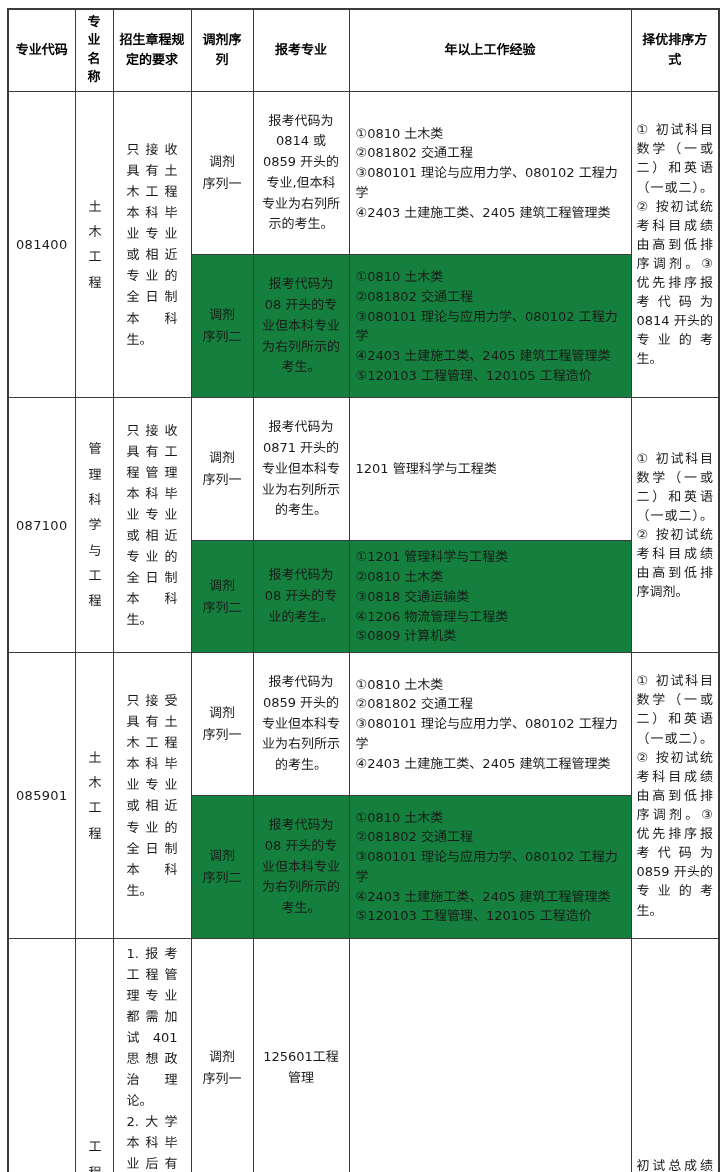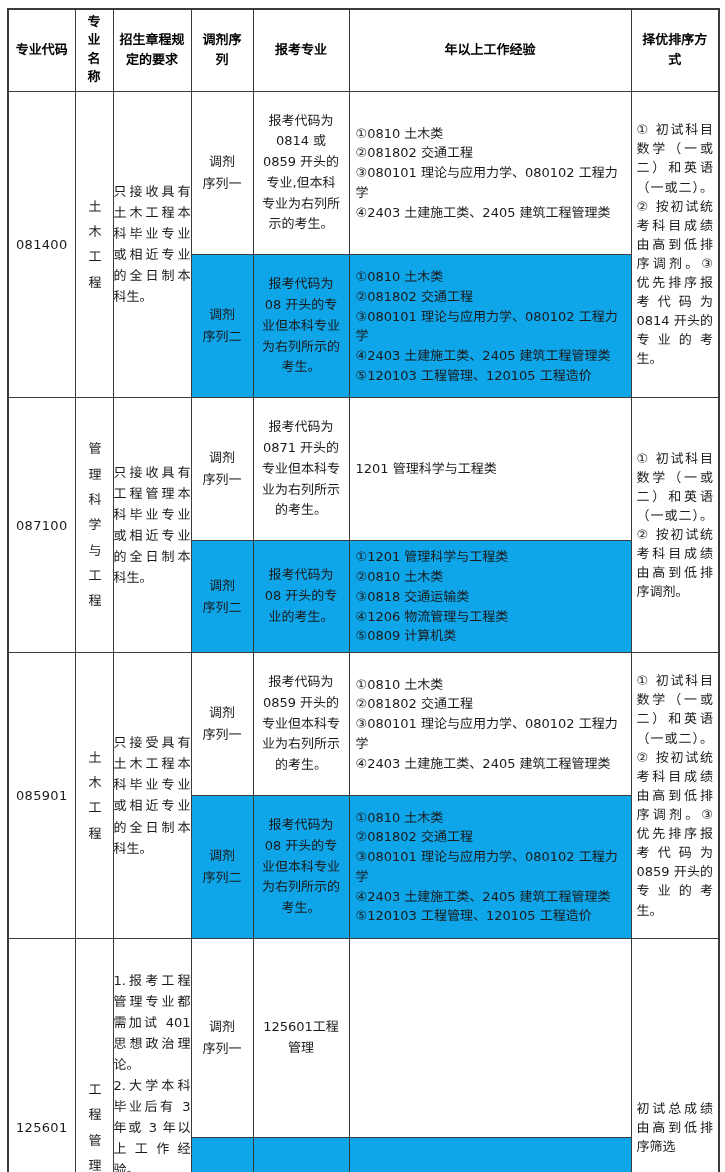--- a/index.html
+++ b/index.html
@@ -31,27 +31,27 @@
   }
   table.adm th {
     font-weight: bold;
     text-align: center;
     padding: 3px 6px;
     line-height: 1.55;
     color: #000;
   }
   .c-code { text-align: center; padding: 2px; letter-spacing: 0.3px; }
   .c-name { text-align: center; padding: 12px; }
-  .c-req  { text-align: justify; padding: 4px 0; line-height: 1.62; }
+  .c-req  { text-align: justify; padding: 4px 13px; line-height: 1.62; }
   .c-seq  { text-align: center; white-space: pre-line; line-height: 1.7; padding: 7px; }
   .c-apply{ text-align: center; padding: 19px 7px; line-height: 1.6; }
   .c-grad { text-align: left; padding: 6px 6px; white-space: pre-line; line-height: 1.52; }
   .c-rank { text-align: justify; padding: 3px 5px; line-height: 1.47; }
   .pre    { white-space: pre-line; }
-  .hl     { background: #0ea5e9; }
+  .hl     { background: #15803d; }
   .vtext {
     display: inline-block;
     width: 15px;
     word-break: break-all;
     line-height: 1.95;
     white-space: normal;
   }
   th .vtext { line-height: 1.42; }
 </style>
 </head>

